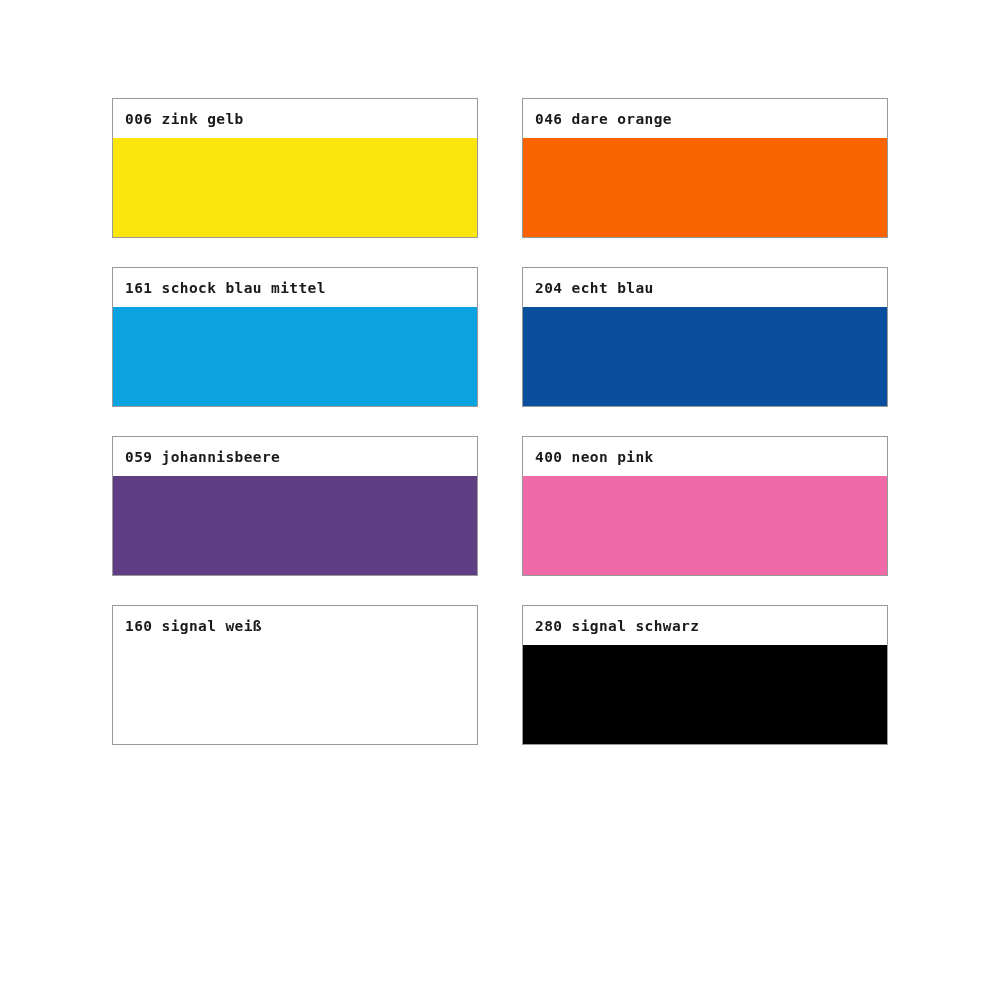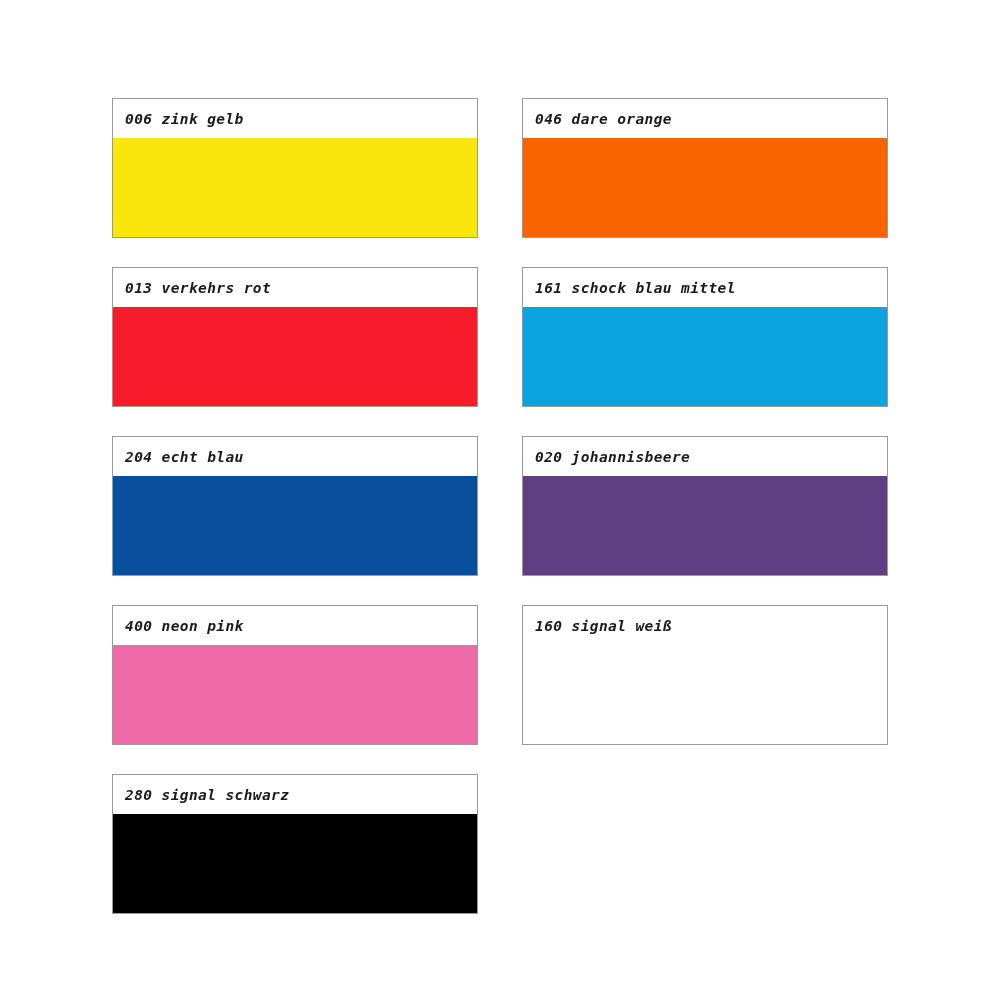--- a/index.html
+++ b/index.html
@@ -46,21 +46,20 @@
     box-sizing: border-box;
   }
 
   .swatch-label {
     font-family: "DejaVu Sans Mono", "Liberation Mono", monospace;
     font-size: 14.5px;
     font-weight: 700;
     color: #1a1a1a;
     letter-spacing: 0.4px;
     white-space: nowrap;
-    font-style: italic;
   }
 
   .swatch-color {
     flex: 1 1 auto;
     width: 100%;
   }
 
   
   .swatch-card.is-white .swatch-color {
     background: #ffffff;
@@ -77,39 +76,33 @@
       <div class="swatch-color" style="background: rgb(250, 230, 12);"></div>
     </div>
     <div class="swatch-card">
       <div class="swatch-label-bar">
         <span class="swatch-label">046 dare orange</span>
       </div>
       <div class="swatch-color" style="background: rgb(250, 100, 0);"></div>
     </div>
     <div class="swatch-card">
       <div class="swatch-label-bar">
-        <span class="swatch-label">013 verkehrs rot</span>
-      </div>
-      <div class="swatch-color" style="background: rgb(247, 28, 44);"></div>
-    </div>
-    <div class="swatch-card">
-      <div class="swatch-label-bar">
         <span class="swatch-label">161 schock blau mittel</span>
       </div>
       <div class="swatch-color" style="background: rgb(11, 162, 224);"></div>
     </div>
     <div class="swatch-card">
       <div class="swatch-label-bar">
         <span class="swatch-label">204 echt blau</span>
       </div>
       <div class="swatch-color" style="background: rgb(10, 79, 158);"></div>
     </div>
     <div class="swatch-card">
       <div class="swatch-label-bar">
-        <span class="swatch-label">020 johannisbeere</span>
+        <span class="swatch-label">059 johannisbeere</span>
       </div>
       <div class="swatch-color" style="background: rgb(96, 62, 132);"></div>
     </div>
     <div class="swatch-card">
       <div class="swatch-label-bar">
         <span class="swatch-label">400 neon pink</span>
       </div>
       <div class="swatch-color" style="background: rgb(238, 107, 168);"></div>
     </div>
     <div class="swatch-card is-white">

